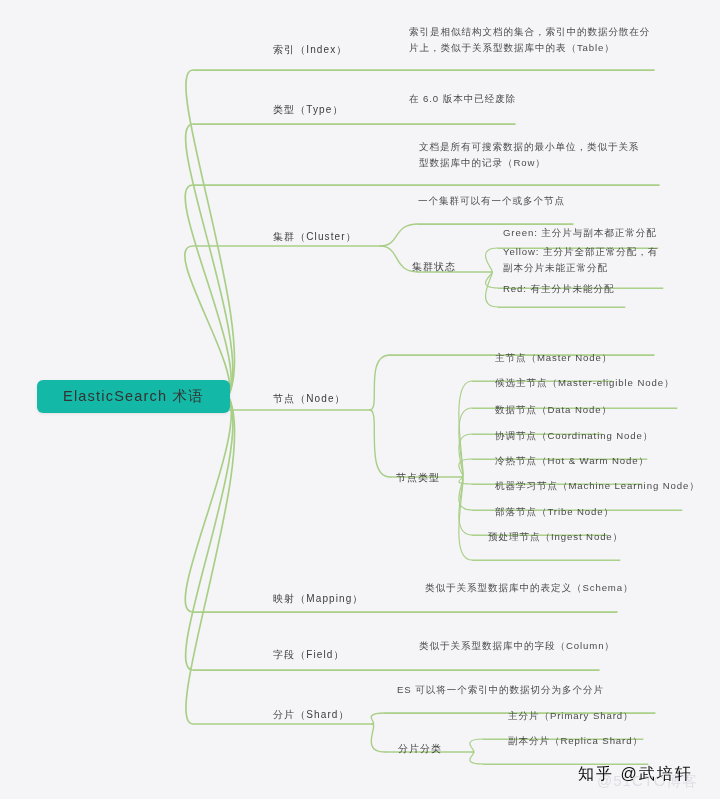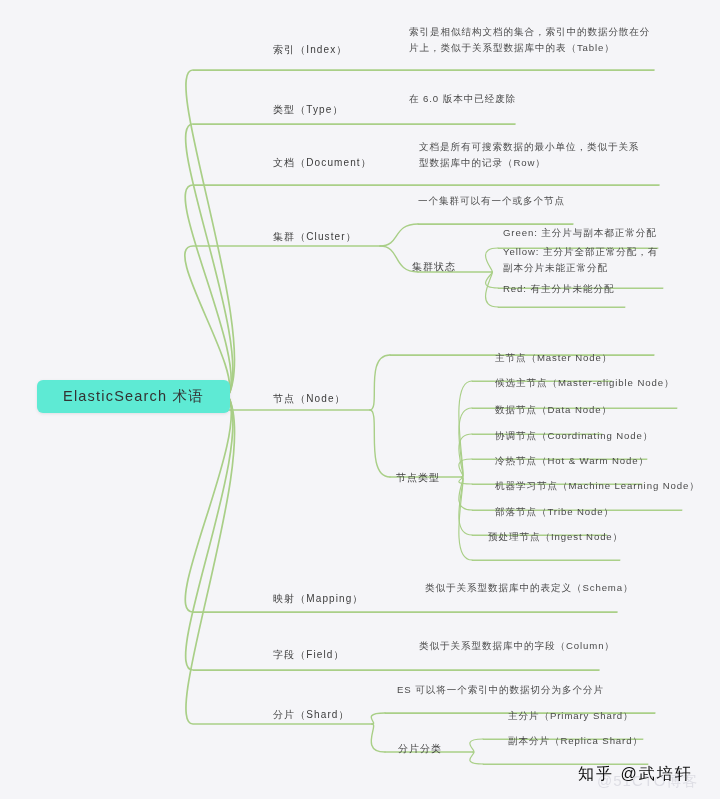--- a/index.html
+++ b/index.html
@@ -33,21 +33,21 @@
 
   .node {
     position: absolute;
     box-sizing: border-box;
     color: #3a3a3a;
     white-space: pre-line;
   }
 
   
   .root-node {
-    background: #5eead4;
+    background: #14b8a6;
     border-radius: 6px;
     box-shadow: 0 1px 3px rgba(80,80,100,0.13);
     display: flex;
     align-items: center;
     justify-content: center;
     font-size: 14.5px;
     letter-spacing: 1.2px;
     color: #333;
   }
 
@@ -176,23 +176,20 @@
   <div class="underline" style="left:193px; top:70px; width:461px;"></div>
 
   <div class="node topic" style="left:273px; top:99px; width:140px; height:20px;">
     <span>类型（Type）</span>
   </div>
   <div class="node detail" style="left:409px; top:101px; width:245px; height:20px;">
     <span class="txt">在 6.0 版本中已经废除</span>
   </div>
   <div class="underline" style="left:193px; top:124px; width:322px;"></div>
 
-  <div class="node topic" style="left:273px; top:152px; width:150px; height:20px;">
-    <span>文档（Document）</span>
-  </div>
   <div class="node detail" style="left:419px; top:145px; width:240px; height:40px;">
     <span class="txt">文档是所有可搜索数据的最小单位，类似于关系
 型数据库中的记录（Row）</span>
   </div>
   <div class="underline" style="left:193px; top:185px; width:466px;"></div>
 
   <div class="node topic" style="left:273px; top:226px; width:150px; height:20px;">
     <span>集群（Cluster）</span>
   </div>
   <div class="node detail" style="left:418px; top:205px; width:250px; height:18px;">

